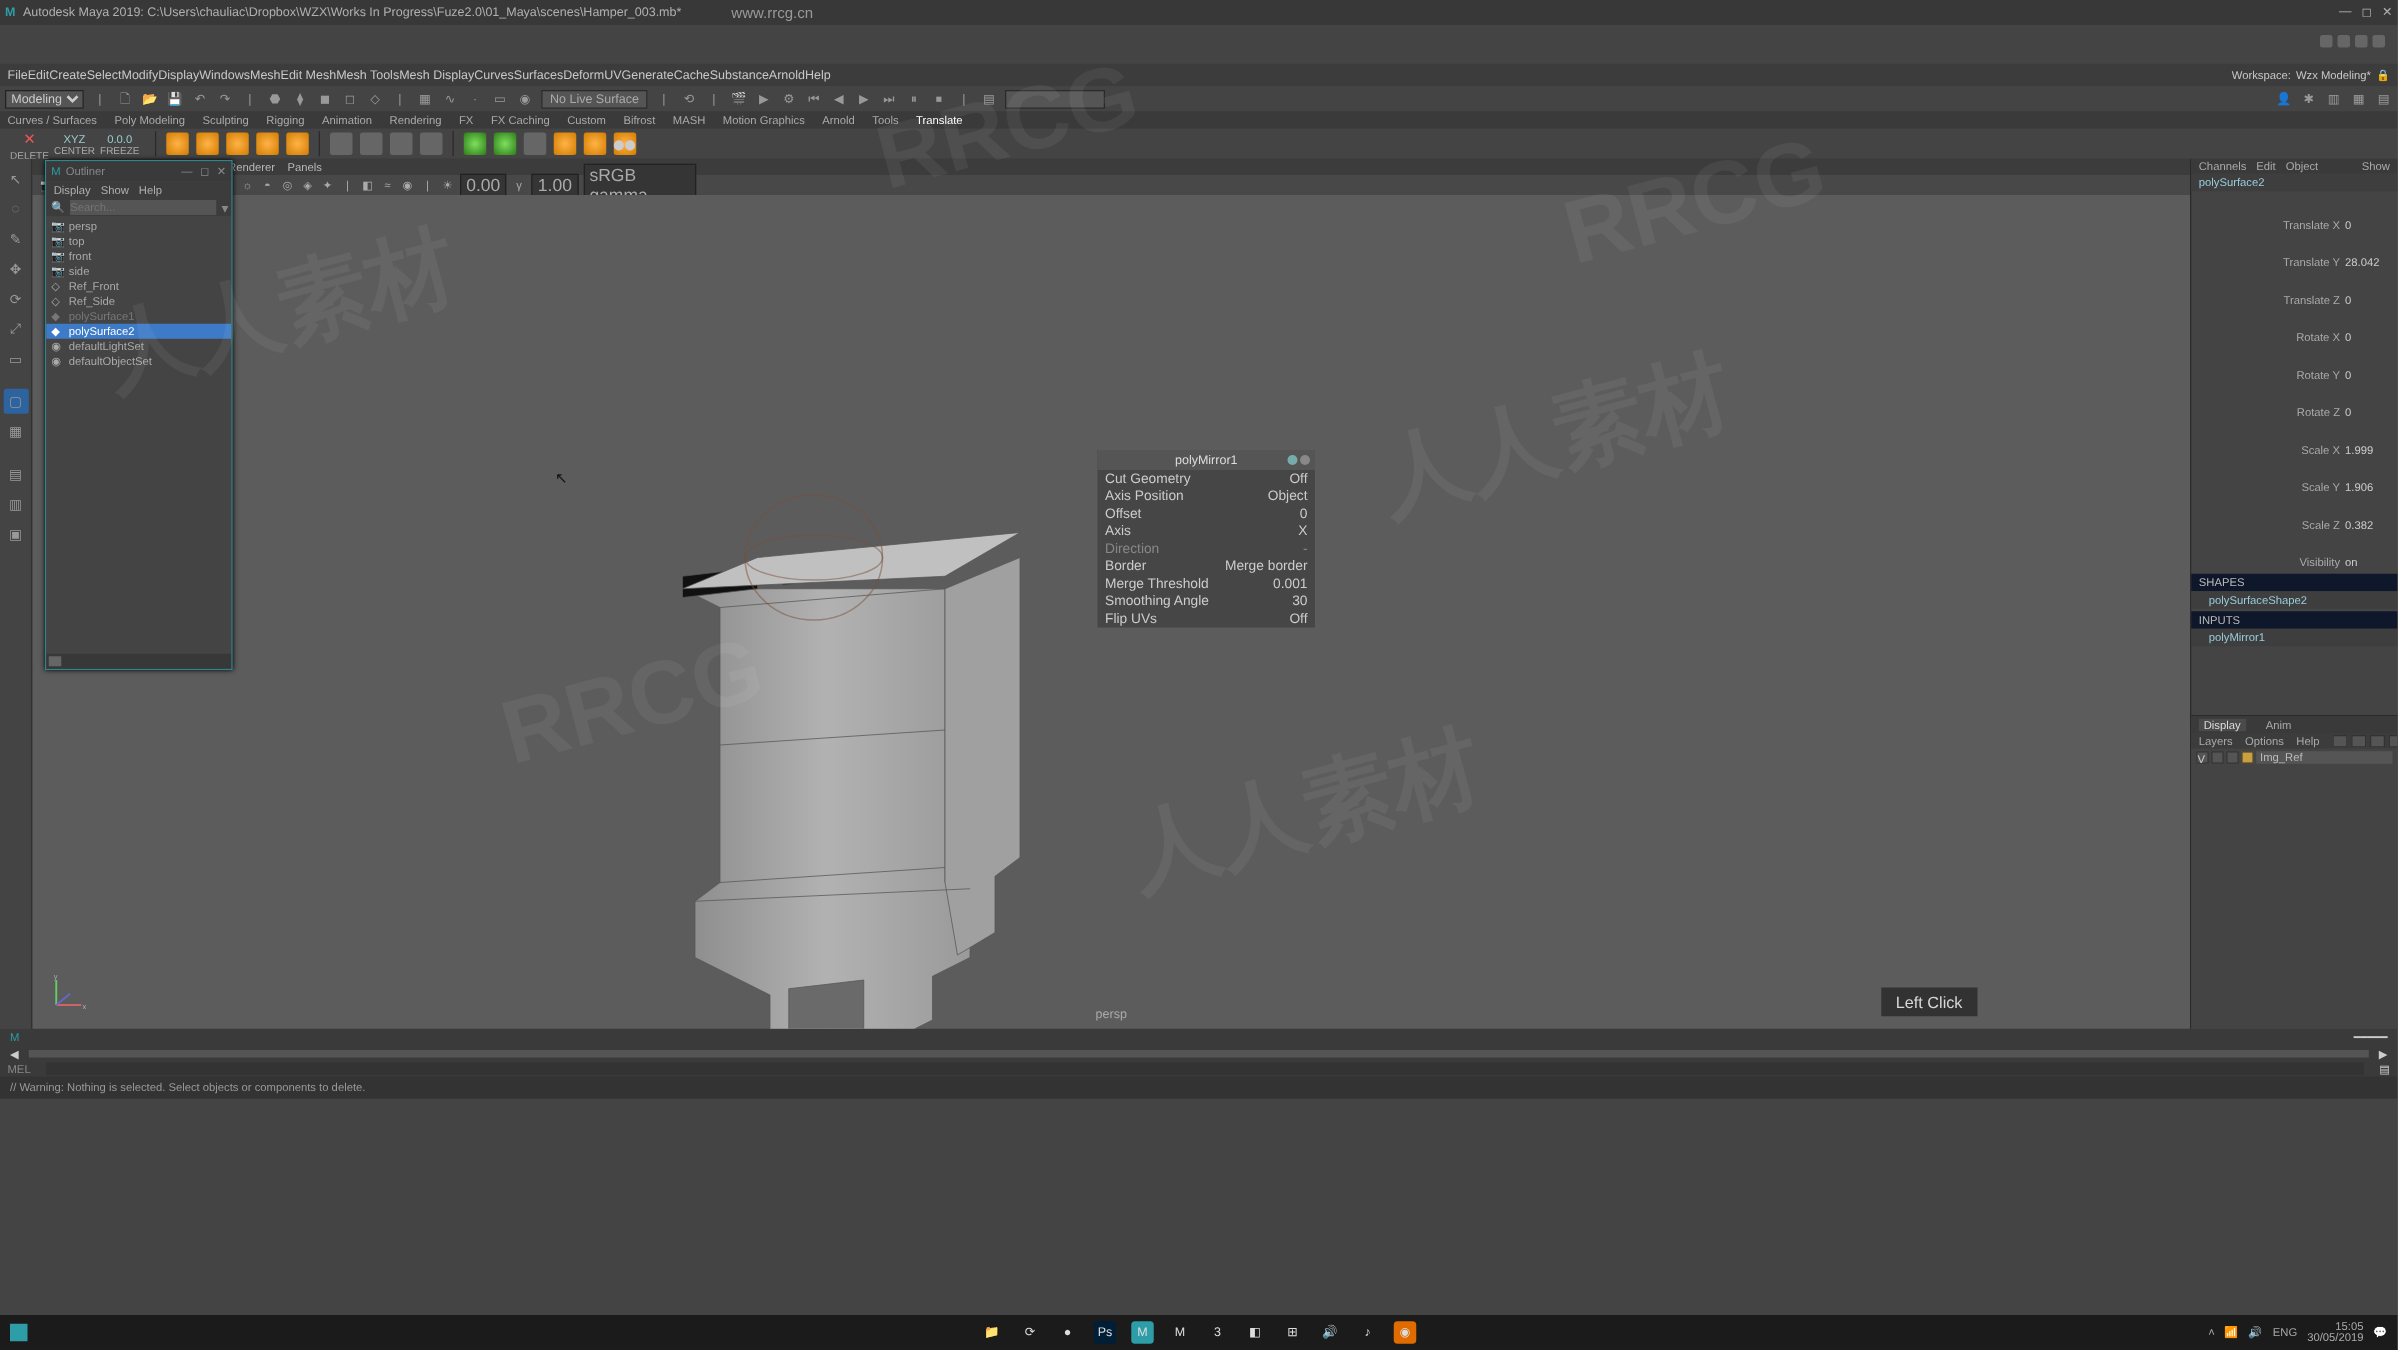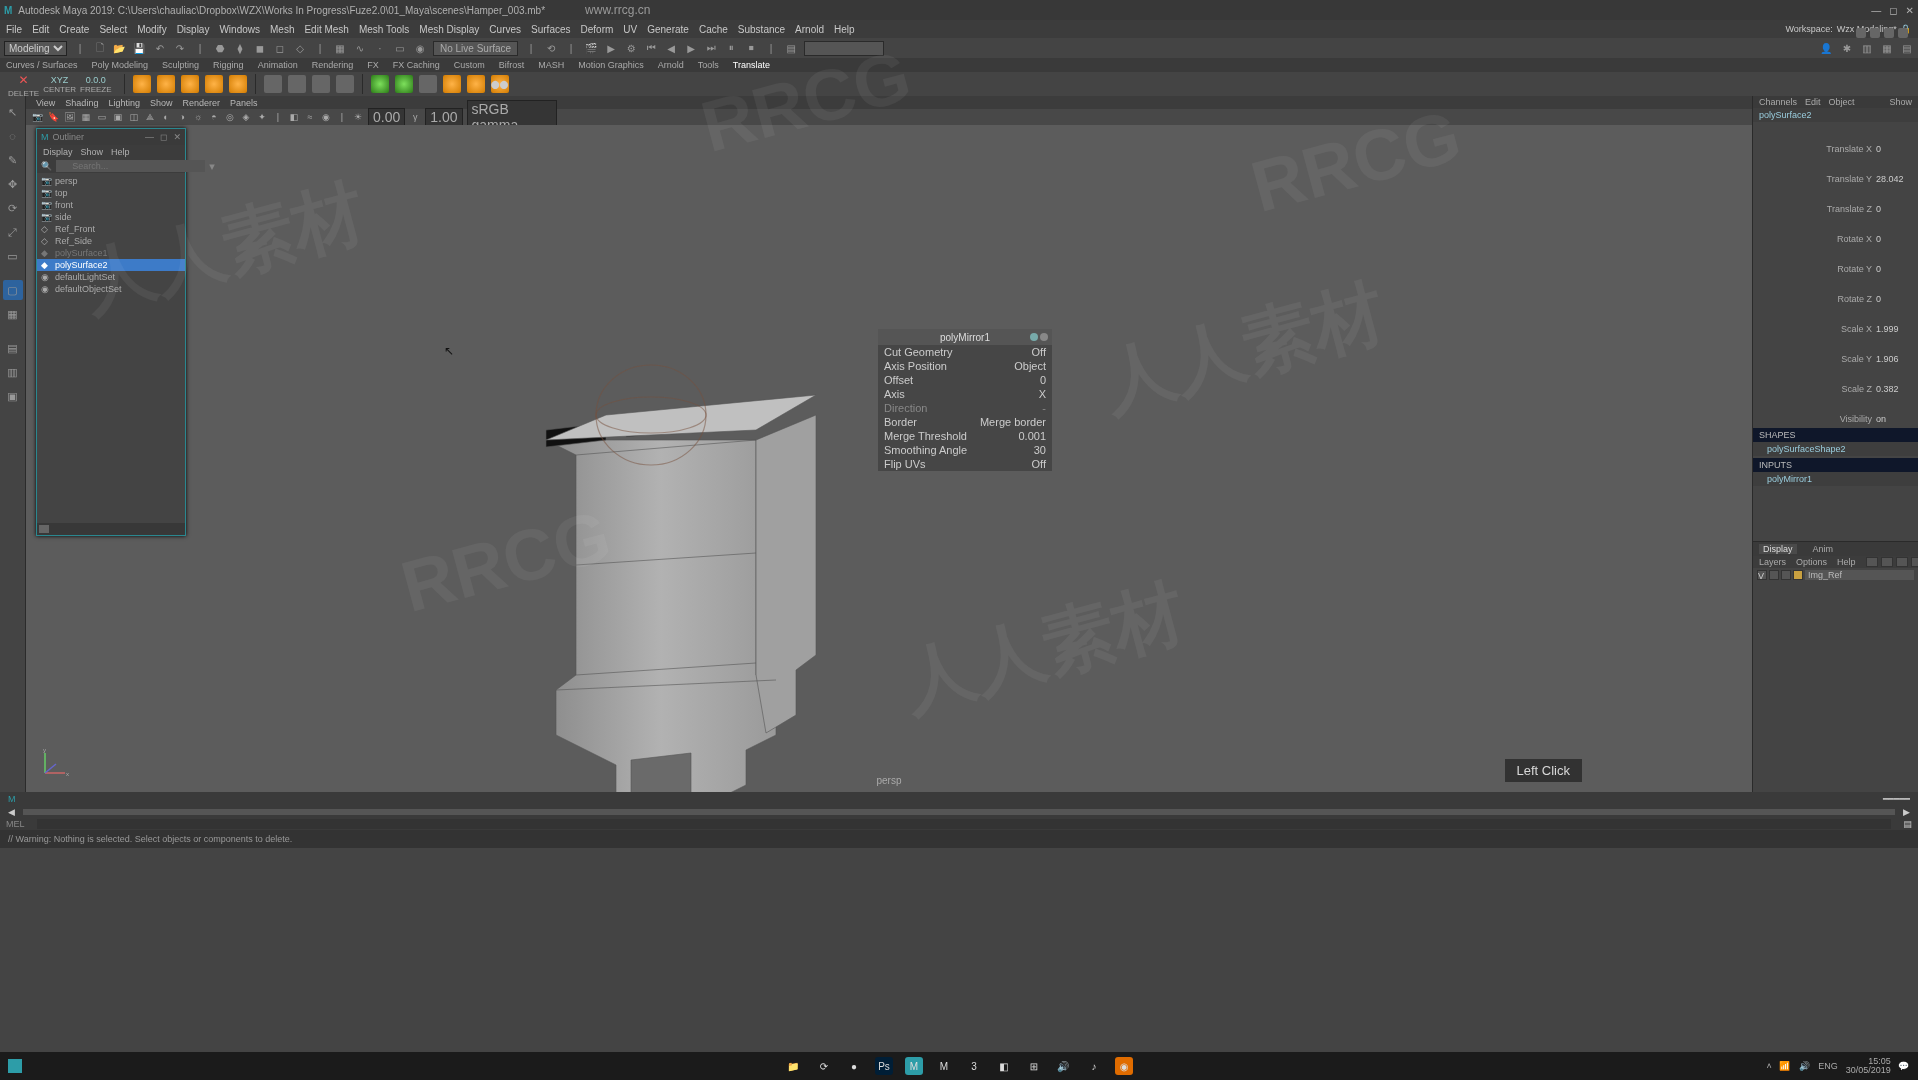--- a/index.html
+++ b/index.html
@@ -5,21 +5,21 @@
 * { box-sizing: border-box; margin: 0; padding: 0; font-family: "Segoe UI", Arial, sans-serif; }
 body { width: 1918px; height: 1080px; background: #444444; overflow: hidden; position: relative; font-size: 11px; color: #ccc; }
 
 
 .title-bar { height: 20px; background: #383838; display: flex; align-items: center; padding: 0 4px; color: #b0b0b0; font-size: 10px; }
 .title-bar .logo { margin-right: 6px; color: #2d9da8; font-weight: bold; }
 .title-bar .win-controls { margin-left: auto; display: flex; gap: 8px; }
 .title-bar .win-controls span { cursor: pointer; }
 
 
-.menu-bar { height: 18px; background: #3c3c3c; display: flex; align-items: center; padding: 0 6px; gap: 10px; font-size: 10px; color: #c8c8c8; }
+.menu-bar { height: 18px; background: #3c3c3c; display: flex; align-items: center; padding: 0 6px; font-size: 10px; color: #c8c8c8; margin-top: 31px; }
 .menu-bar span { cursor: pointer; }
 .menu-bar .right { margin-left: auto; display: flex; gap: 4px; align-items: center; }
 .menu-bar .right span { font-size: 9px; }
 
 
 .status-row { height: 20px; background: #444444; display: flex; align-items: center; padding: 0 4px; gap: 6px; font-size: 10px; }
 .status-row select { background: #555; color: #ccc; border: 1px solid #222; font-size: 10px; }
 .status-row .ic { width: 14px; height: 14px; display: inline-flex; align-items: center; justify-content: center; color: #999; }
 .status-row .fld { background: #555; color: #aaa; padding: 1px 6px; border: 1px solid #2a2a2a; font-size: 10px; }
 
@@ -55,21 +55,21 @@
 
 .viewport { flex: 1; position: relative; background: #5c5c5c; overflow: hidden; }
 
 
 .outliner { position: absolute; left: 36px; top: 128px; width: 150px; background: #444; border: 1px solid #2a8890; box-shadow: 0 0 4px #000; }
 .outliner-title { height: 16px; background: #3a3a3a; display: flex; align-items: center; padding: 0 4px; font-size: 9px; color: #888; }
 .outliner-title .logo { color: #2d9da8; margin-right: 4px; }
 .outliner-title .ctrls { margin-left: auto; display: flex; gap: 6px; color: #888; }
 .outliner-menu { height: 14px; background: #3c3c3c; display: flex; align-items: center; gap: 8px; padding: 0 6px; font-size: 9px; color: #b0b0b0; }
 .outliner-search { height: 14px; background: #3c3c3c; padding: 0 4px; display: flex; align-items: center; gap: 4px; }
-.outliner-search input { flex: 1; background: #555; border: none; color: #999; font-size: 9px; padding: 1px 16px; }
+.outliner-search input { flex: 1; background: #555; border: none; color: #999; font-size: 9px; padding: 1px 0; }
 .outliner-tree { background: #444; padding: 2px 0; min-height: 350px; }
 .outliner-tree .row { height: 12px; display: flex; align-items: center; padding: 0 4px; font-size: 9px; color: #aaa; gap: 4px; cursor: pointer; }
 .outliner-tree .row.selected { background: #3d7bc8; color: #fff; }
 .outliner-tree .row .ic { width: 10px; font-size: 9px; }
 .outliner-scroll { height: 12px; background: #383838; display: flex; align-items: center; }
 .outliner-scroll .thumb { width: 10px; height: 8px; background: #666; margin-left: 2px; }
 
 
 .model-3d { position: absolute; left: 430px; top: 170px; width: 430px; height: 520px; }
 

